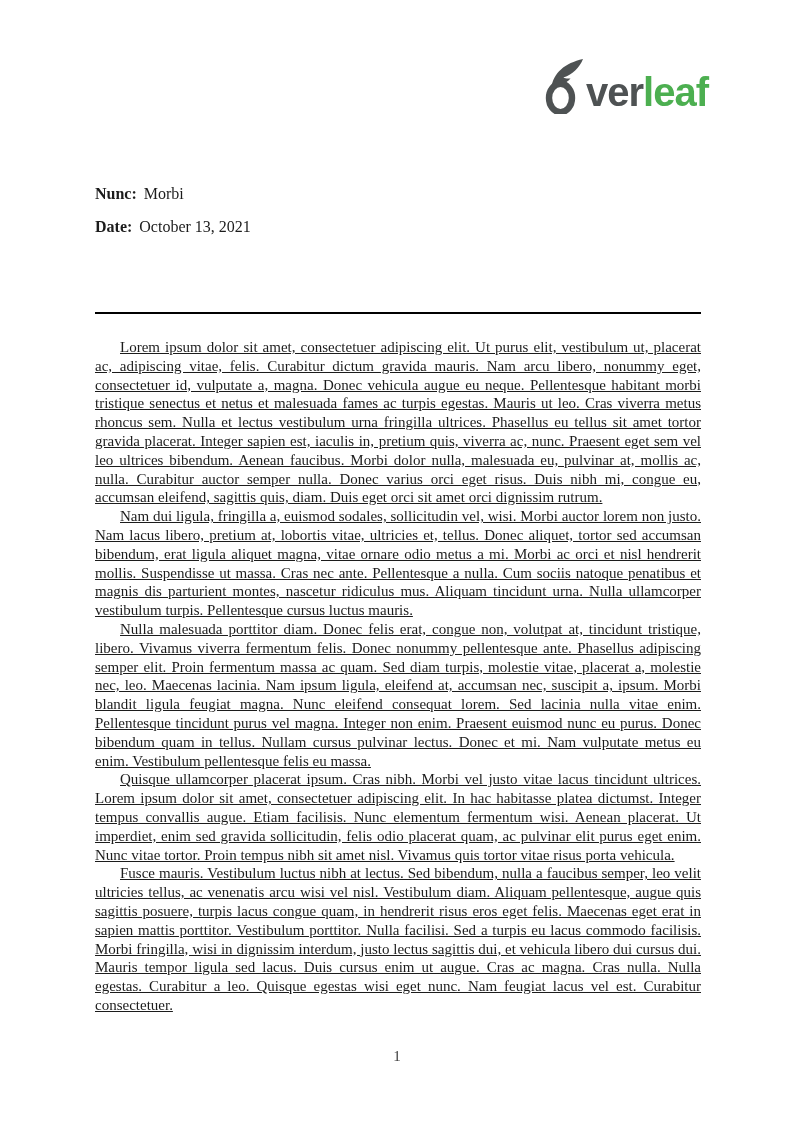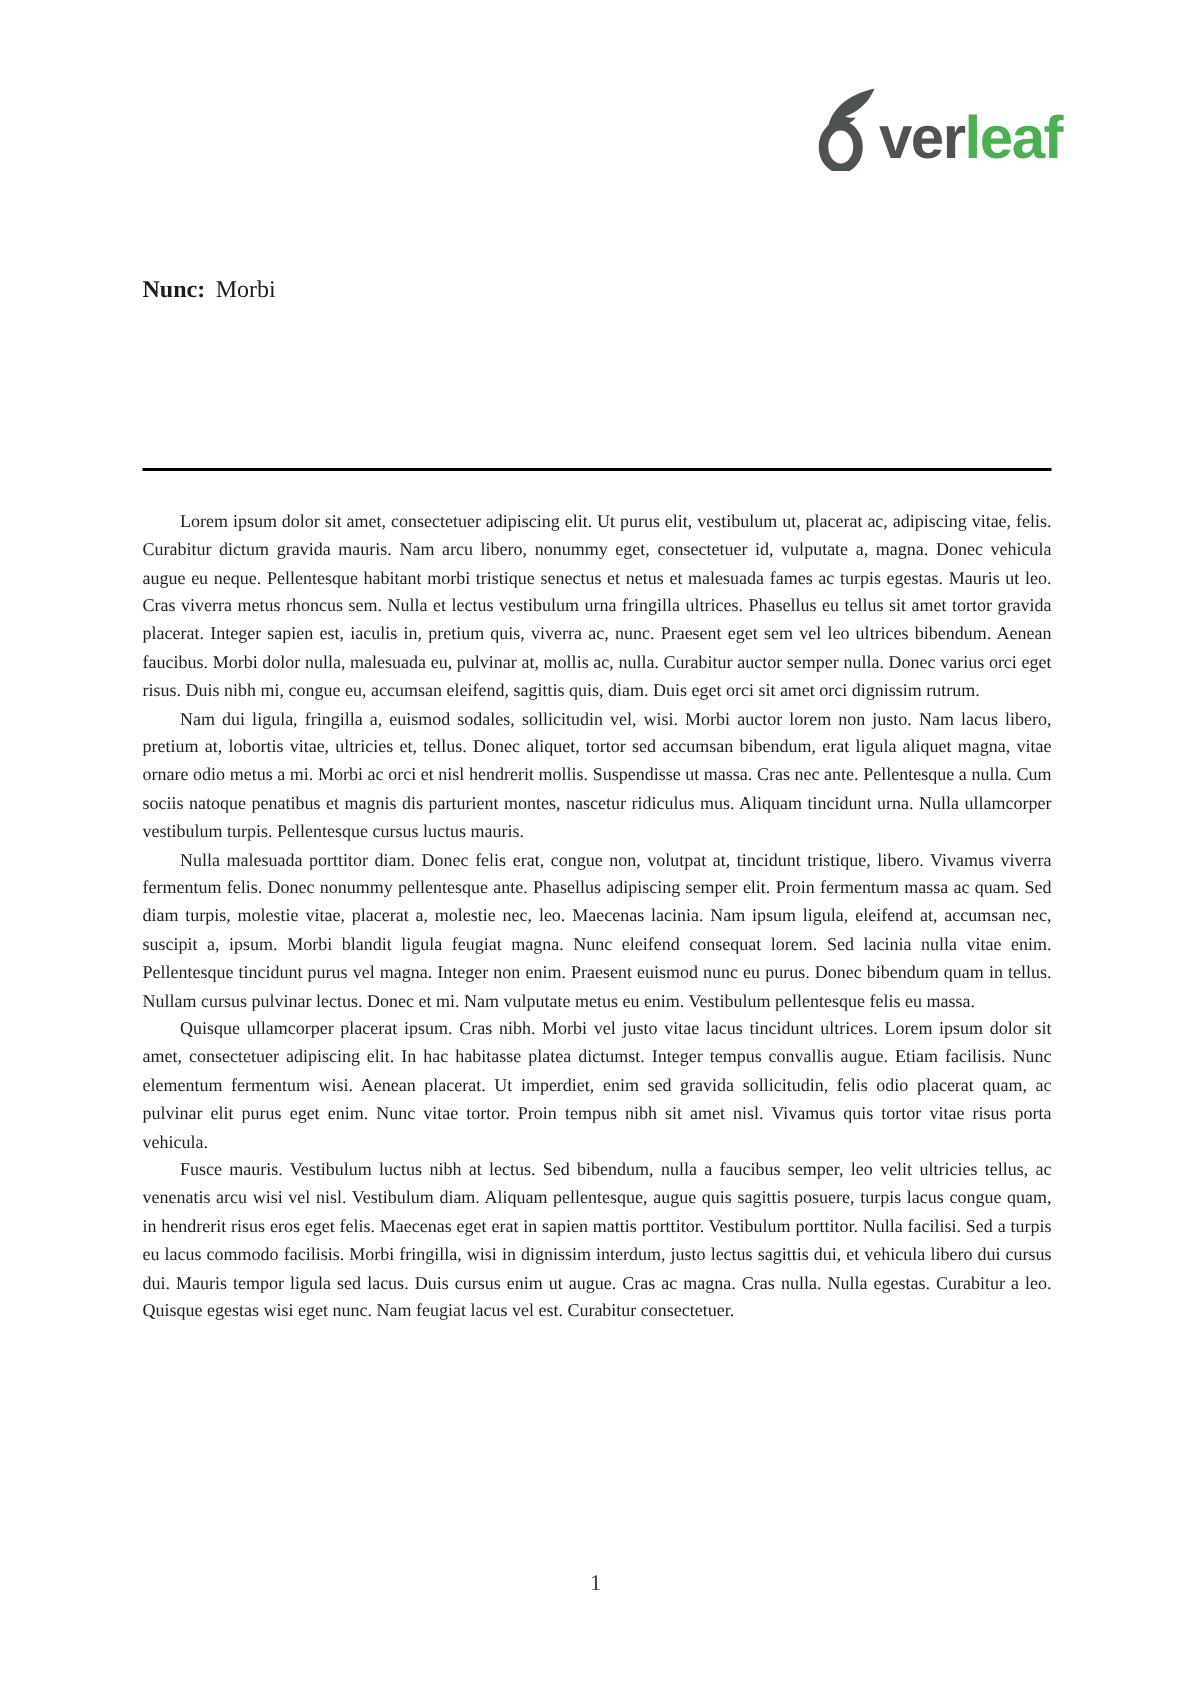--- a/index.html
+++ b/index.html
@@ -56,22 +56,23 @@
     background: #000000;
   }
 
   
   .memo-body {
     position: absolute;
     top: 338px;
     left: 95px;
     width: 606px;
     text-align: justify;
-    font-size: 12px;
+    font-size: 15px;
     line-height: 18.8px;
+    text-decoration: underline;
   }
   .memo-body p { margin: 0; text-indent: 25px; }
 
   
   .page-footer {
     position: absolute;
     top: 1048px;
     left: 0;
     width: 100%;
     text-align: center;
@@ -91,20 +92,23 @@
 
       <ellipse cx="15.5" cy="40" rx="11.5" ry="14.2" fill="none" stroke="#4E5253" stroke-width="6.4"></ellipse>
     </svg>
     <div class="logo-word"><span class="logo-gray">ver</span><span class="logo-green">leaf</span></div>
   </div>
 
   <div class="memo-header">
     <div class="memo-field">
       <span class="memo-label">Nunc:</span><span>Morbi</span>
     </div>
+    <div class="memo-field">
+      <span class="memo-label">Date:</span><span>October 13, 2021</span>
+    </div>
   </div>
 
   <div class="memo-rule"></div>
 
   <div class="memo-body">
     <p>Lorem ipsum dolor sit amet, consectetuer adipiscing elit. Ut purus elit, vestibulum ut, placerat ac, adipiscing vitae, felis. Curabitur dictum gravida mauris. Nam arcu libero, nonummy eget, consectetuer id, vulputate a, magna. Donec vehicula augue eu neque. Pellentesque habitant morbi tristique senectus et netus et malesuada fames ac turpis egestas. Mauris ut leo. Cras viverra metus rhoncus sem. Nulla et lectus vestibulum urna fringilla ultrices. Phasellus eu tellus sit amet tortor gravida placerat. Integer sapien est, iaculis in, pretium quis, viverra ac, nunc. Praesent eget sem vel leo ultrices bibendum. Aenean faucibus. Morbi dolor nulla, malesuada eu, pulvinar at, mollis ac, nulla. Curabitur auctor semper nulla. Donec varius orci eget risus. Duis nibh mi, congue eu, accumsan eleifend, sagittis quis, diam. Duis eget orci sit amet orci dignissim rutrum.</p>
     <p>Nam dui ligula, fringilla a, euismod sodales, sollicitudin vel, wisi. Morbi auctor lorem non justo. Nam lacus libero, pretium at, lobortis vitae, ultricies et, tellus. Donec aliquet, tortor sed accumsan bibendum, erat ligula aliquet magna, vitae ornare odio metus a mi. Morbi ac orci et nisl hendrerit mollis. Suspendisse ut massa. Cras nec ante. Pellentesque a nulla. Cum sociis natoque penatibus et magnis dis parturient montes, nascetur ridiculus mus. Aliquam tincidunt urna. Nulla ullamcorper vestibulum turpis. Pellentesque cursus luctus mauris.</p>
     <p>Nulla malesuada porttitor diam. Donec felis erat, congue non, volutpat at, tincidunt tristique, libero. Vivamus viverra fermentum felis. Donec nonummy pellentesque ante. Phasellus adipiscing semper elit. Proin fermentum massa ac quam. Sed diam turpis, molestie vitae, placerat a, molestie nec, leo. Maecenas lacinia. Nam ipsum ligula, eleifend at, accumsan nec, suscipit a, ipsum. Morbi blandit ligula feugiat magna. Nunc eleifend consequat lorem. Sed lacinia nulla vitae enim. Pellentesque tincidunt purus vel magna. Integer non enim. Praesent euismod nunc eu purus. Donec bibendum quam in tellus. Nullam cursus pulvinar lectus. Donec et mi. Nam vulputate metus eu enim. Vestibulum pellentesque felis eu massa.</p>
     <p>Quisque ullamcorper placerat ipsum. Cras nibh. Morbi vel justo vitae lacus tincidunt ultrices. Lorem ipsum dolor sit amet, consectetuer adipiscing elit. In hac habitasse platea dictumst. Integer tempus convallis augue. Etiam facilisis. Nunc elementum fermentum wisi. Aenean placerat. Ut imperdiet, enim sed gravida sollicitudin, felis odio placerat quam, ac pulvinar elit purus eget enim. Nunc vitae tortor. Proin tempus nibh sit amet nisl. Vivamus quis tortor vitae risus porta vehicula.</p>
     <p>Fusce mauris. Vestibulum luctus nibh at lectus. Sed bibendum, nulla a faucibus semper, leo velit ultricies tellus, ac venenatis arcu wisi vel nisl. Vestibulum diam. Aliquam pellentesque, augue quis sagittis posuere, turpis lacus congue quam, in hendrerit risus eros eget felis. Maecenas eget erat in sapien mattis porttitor. Vestibulum porttitor. Nulla facilisi. Sed a turpis eu lacus commodo facilisis. Morbi fringilla, wisi in dignissim interdum, justo lectus sagittis dui, et vehicula libero dui cursus dui. Mauris tempor ligula sed lacus. Duis cursus enim ut augue. Cras ac magna. Cras nulla. Nulla egestas. Curabitur a leo. Quisque egestas wisi eget nunc. Nam feugiat lacus vel est. Curabitur consectetuer.</p>

